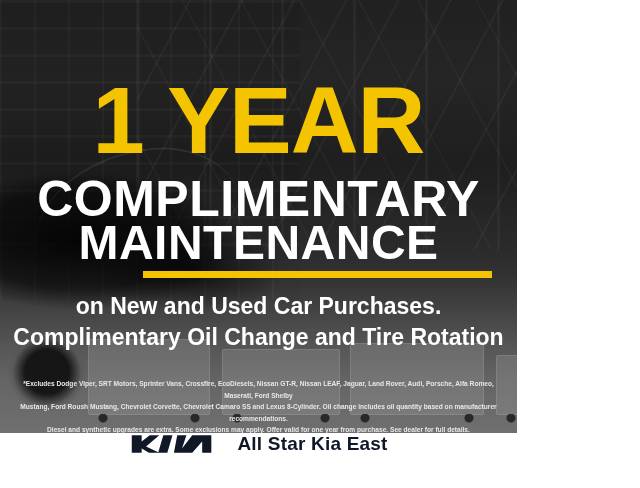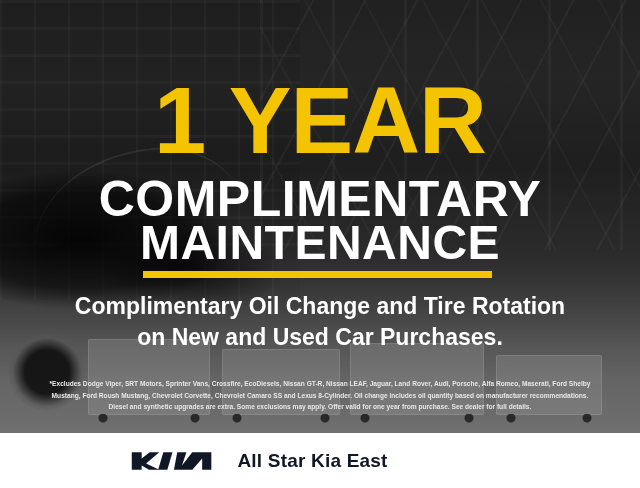--- a/index.html
+++ b/index.html
@@ -16,21 +16,21 @@
     height: 488px;
     overflow: hidden;
     background: #ffffff;
   }
 
   
   .hero {
     position: absolute;
     left: 0;
     top: 0;
-    width: 640px;
+    width: 517px;
     height: 433px;
     overflow: hidden;
     background: #3a3a3a;
   }
   .bg-art {
     position: absolute;
     inset: 0;
     filter: grayscale(100%);
   }
   
@@ -219,21 +219,21 @@
 
   
   .footer {
     position: absolute;
     left: 0;
     top: 433px;
     width: 515px;
     height: 55px;
     background: #ffffff;
     display: flex;
-    align-items: center;
+    align-items: flex-start;
     justify-content: center;
     gap: 22px;
   }
   .kia-logo {
     display: block;
     width: 88px;
     height: 22px;
   }
   .dealer-name {
     font-size: 19px;
@@ -267,22 +267,22 @@
     </div>
 
     <div class="content">
       <div class="headline-year">1 YEAR</div>
       <div class="headline-comp">COMPLIMENTARY</div>
       <div class="headline-maint">MAINTENANCE</div>
 
       <div class="divider"></div>
 
       <div class="subhead">
+        <span>on New and Used Car Purchases.</span>
         <span>Complimentary Oil Change and Tire Rotation</span>
-        <span>on New and Used Car Purchases.</span>
       </div>
 
       <div class="finetext">
         <span>*Excludes Dodge Viper, SRT Motors, Sprinter Vans, Crossfire, EcoDiesels, Nissan GT-R, Nissan LEAF, Jaguar, Land Rover, Audi, Porsche, Alfa Romeo, Maserati, Ford Shelby</span>
         <span>Mustang, Ford Roush Mustang, Chevrolet Corvette, Chevrolet Camaro SS and Lexus 8-Cylinder. Oil change includes oil quantity based on manufacturer recommendations.</span>
         <span>Diesel and synthetic upgrades are extra. Some exclusions may apply. Offer valid for one year from purchase. See dealer for full details.</span>
       </div>
     </div>
   </div>
 

